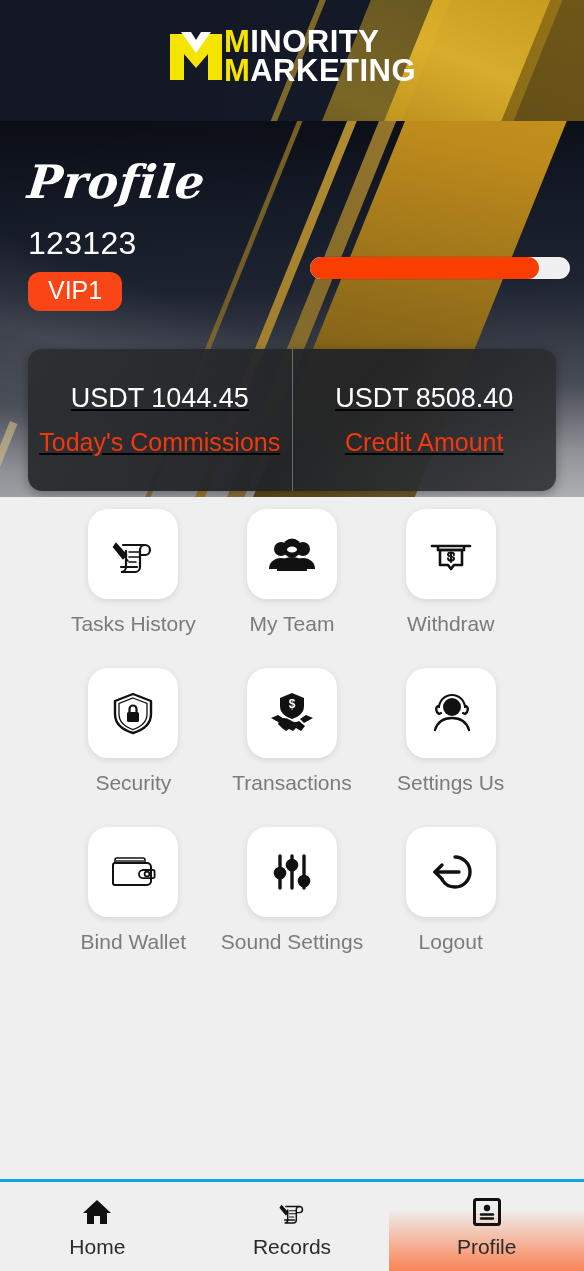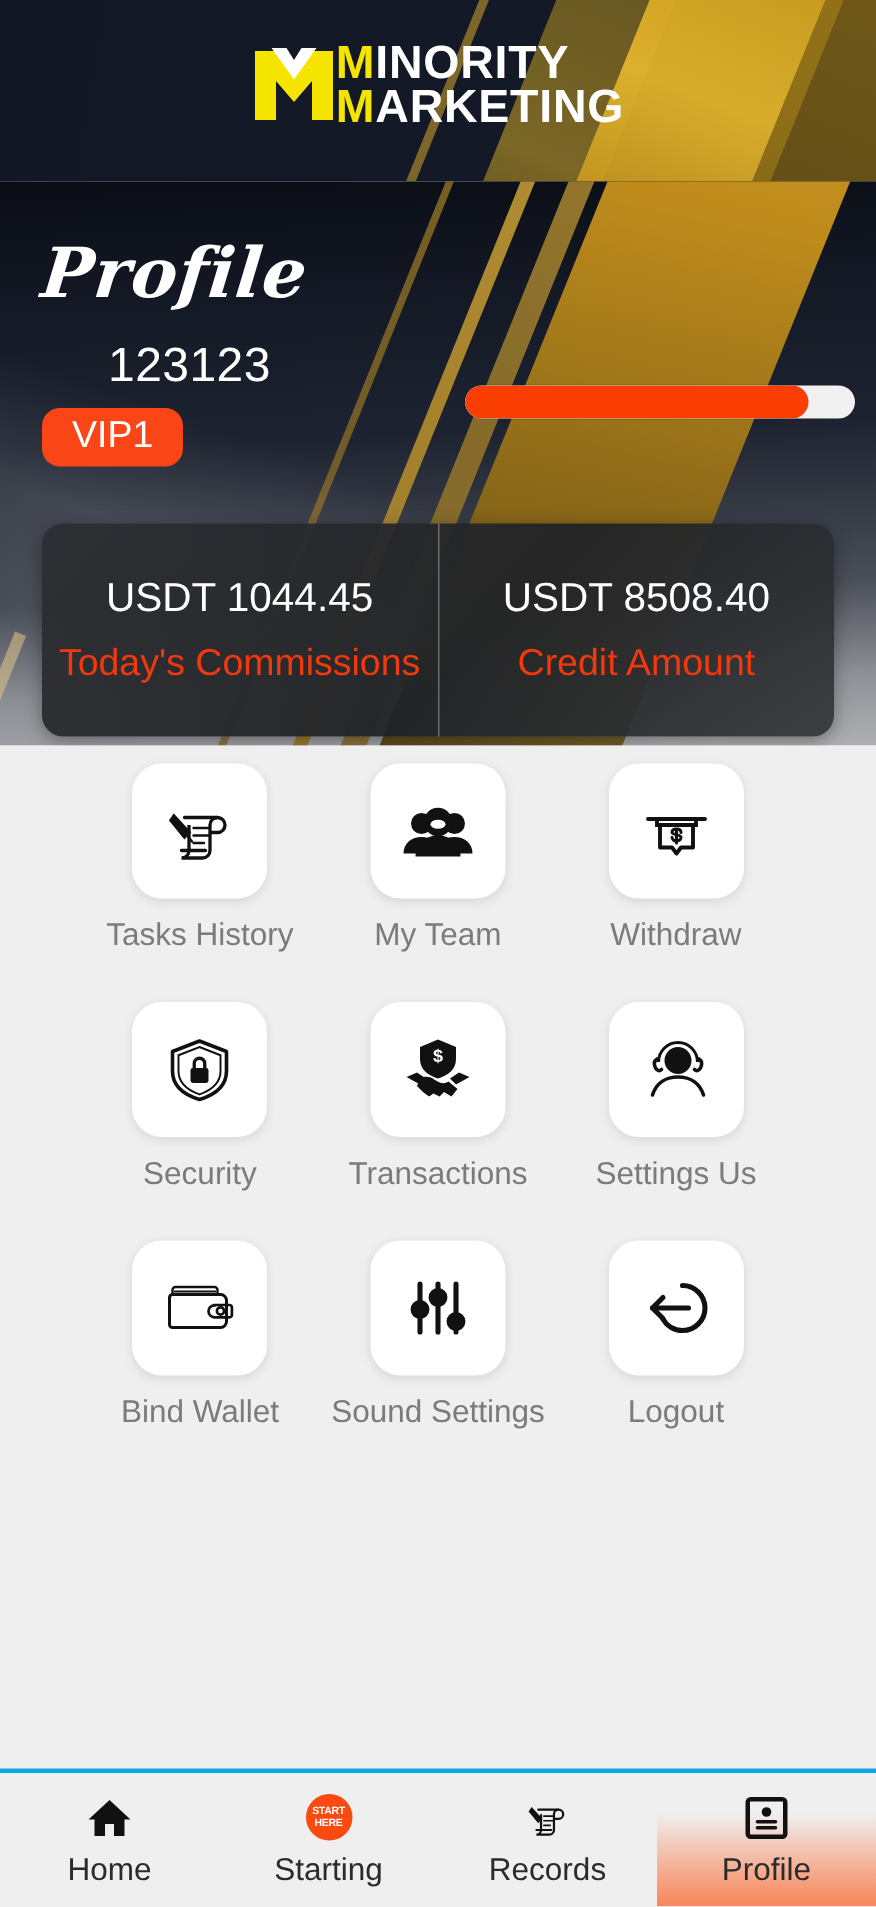--- a/index.html
+++ b/index.html
@@ -61,21 +61,21 @@
   .hero-inner { position: relative; z-index: 4; padding: 34px 26px 0 28px; height:100%; }
   .title-profile {
     font-family: "DejaVu Serif", serif;
     font-style: italic;
     font-weight: 700;
     font-size: 46px;
     color: #ffffff;
     letter-spacing: .5px;
     transform: skewX(-6deg);
   }
-  .username { margin-top: 16px; font-size: 32px; color: #ffffff; font-weight: 400; letter-spacing: .3px; margin-left: 44px;}
+  .username { margin-top: 16px; font-size: 32px; color: #ffffff; font-weight: 400; letter-spacing: .3px;}
   .vip-badge {
     display: inline-block; margin-top: 10px;
     background: #fa4616; color: #fff;
     font-size: 25px; font-weight: 400;
     padding: 4px 20px 6px; border-radius: 12px;
     line-height: 1.15;
   }
 
   .credit-box { position: absolute; right: 14px; top: 124px; width: 260px; z-index: 6;}
   .credit-label { color:#fff; font-size: 26px; text-align: right; white-space: nowrap; letter-spacing:.2px;}
@@ -87,20 +87,21 @@
   .credit-fill { height: 100%; background: #fa3d00; border-radius: 11px; }
 
   
   .stats {
     position: absolute; left: 28px; right: 28px; top: 228px;
     height: 142px; z-index: 6;
     background: linear-gradient(135deg, rgba(44,46,50,.94) 0%, rgba(32,34,38,.95) 55%, rgba(52,54,58,.93) 100%);
     border-radius: 14px;
     display: flex;
     box-shadow: 0 3px 12px rgba(0,0,0,.35);
+    text-decoration: underline;
   }
   .stat { flex: 1; display: flex; flex-direction: column; align-items: center; justify-content: center; gap: 14px; }
   .stat + .stat { border-left: 1px solid rgba(255,255,255,.32); }
   .stat-val { color: #ffffff; font-size: 27px; }
   .stat-lbl { color: #f2380c; font-size: 25px; text-align: right; }
 
   
   .grid-area { flex: 1 1 auto; position: relative; background: #efefef; }
   .grid {
     position: relative; z-index: 3;
@@ -340,29 +341,20 @@
 
     <div class="tab">
       <div class="tab-ico">
         <svg width="30" height="30" viewBox="0 0 30 30" fill="#111">
           <path d="M15 3 L29 16 h-4 v11 h-7 v-8 h-6 v8 h-7 V16 H1 Z"></path>
         </svg>
       </div>
       <div class="tab-lbl">Home</div>
     </div>
 
-    <div class="tab">
-      <div class="tab-ico">
-        <div class="start-circle">
-          <span>START</span>
-          <span>HERE</span>
-        </div>
-      </div>
-      <div class="tab-lbl">Starting</div>
-    </div>
 
     <div class="tab">
       <div class="tab-ico">
         <svg width="32" height="32" viewBox="0 0 52 52" fill="none" stroke="#111" stroke-width="2.4">
           <path d="M16 17 h22 a5 5 0 0 1 0 10 h-4" stroke-linecap="round"></path>
           <path d="M38 17 a5 5 0 0 0 -5 5 v17 a5 5 0 0 1 -5 5 h-14 a5 5 0 0 0 5 -5 v-17"></path>
           <path d="M14 39 h16" stroke-linecap="round"></path>
           <path d="M22 24 h10 M22 29 h10 M22 34 h7" stroke-width="1.7" stroke-linecap="round"></path>
           <path d="M9 16 L19 27 L16 30 L7 19 Z" fill="#111" stroke="#111"></path>
         </svg>

